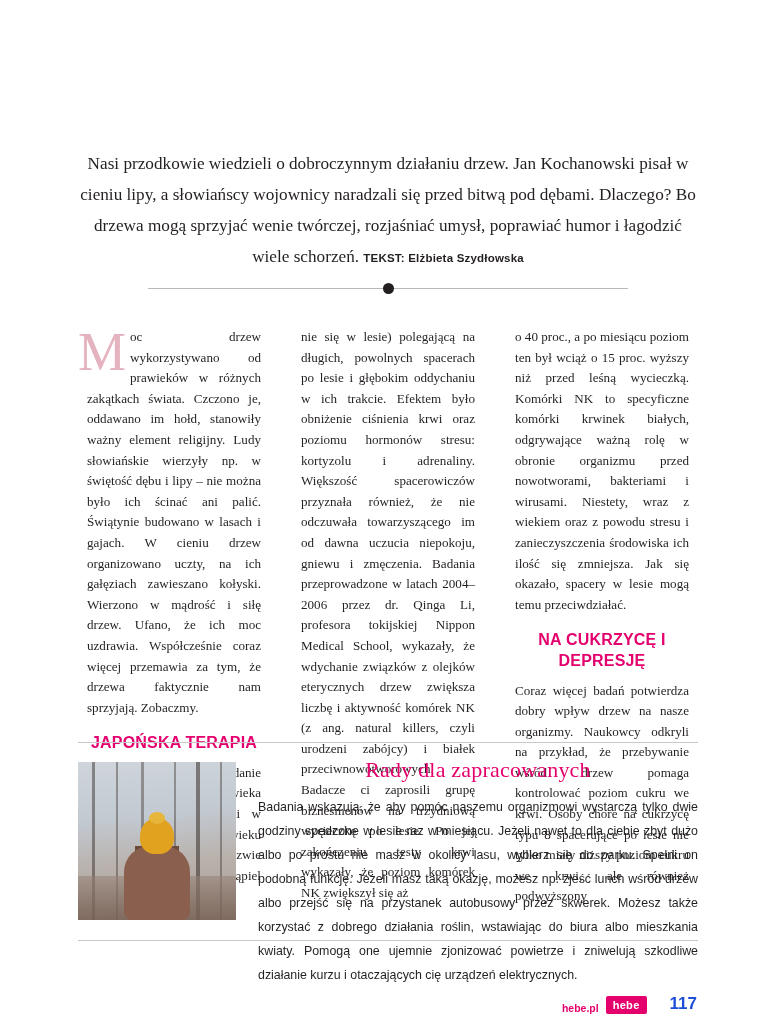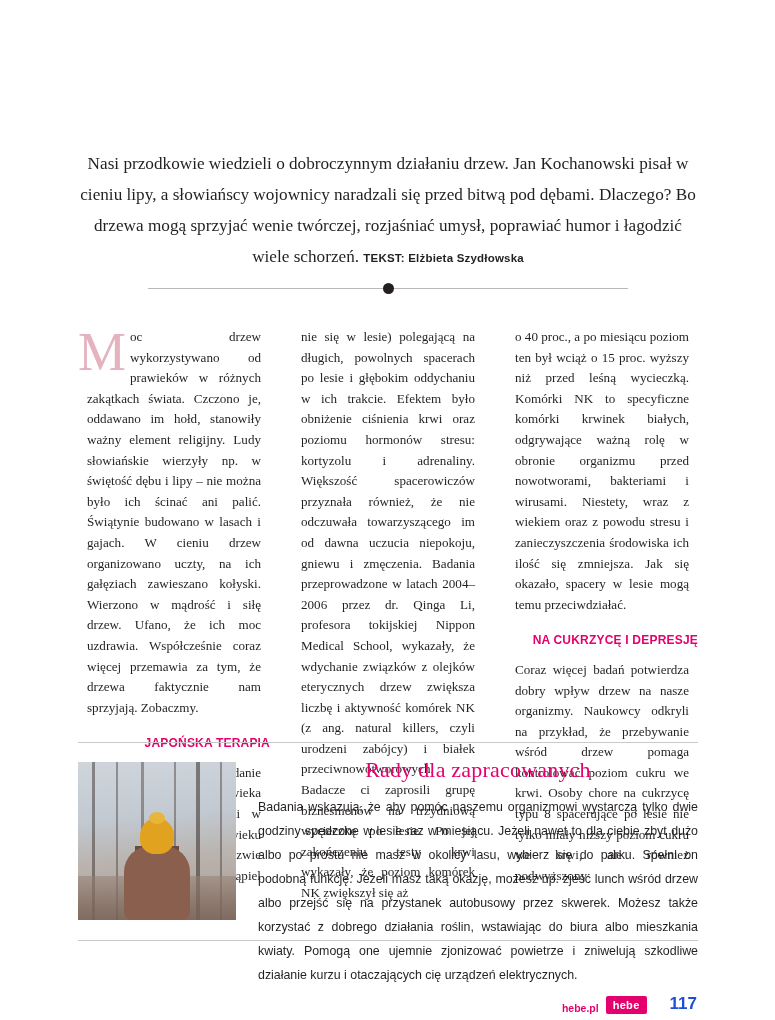--- a/index.html
+++ b/index.html
@@ -96,26 +96,26 @@
     float: left;
     font-family: "Liberation Serif", serif;
     font-size: 54px;
     line-height: 44px;
     color: #e4b3bf;
     padding: 2px 4px 0 0;
     margin-top: 1px;
   }
   .subhead {
     font-family: "Liberation Sans", sans-serif;
-    font-size: 12px;
+    font-size: 16px;
     font-weight: bold;
     color: #e4006d;
     letter-spacing: .2px;
     margin: 15px 0 5px 0;
-    text-align: right;
+    text-align: center;
   }
 
   
   .box-rule-top {
     position: absolute;
     left: 78px;
     top: 742px;
     width: 620px;
     height: 1px;
     background: #c9c9c9;

